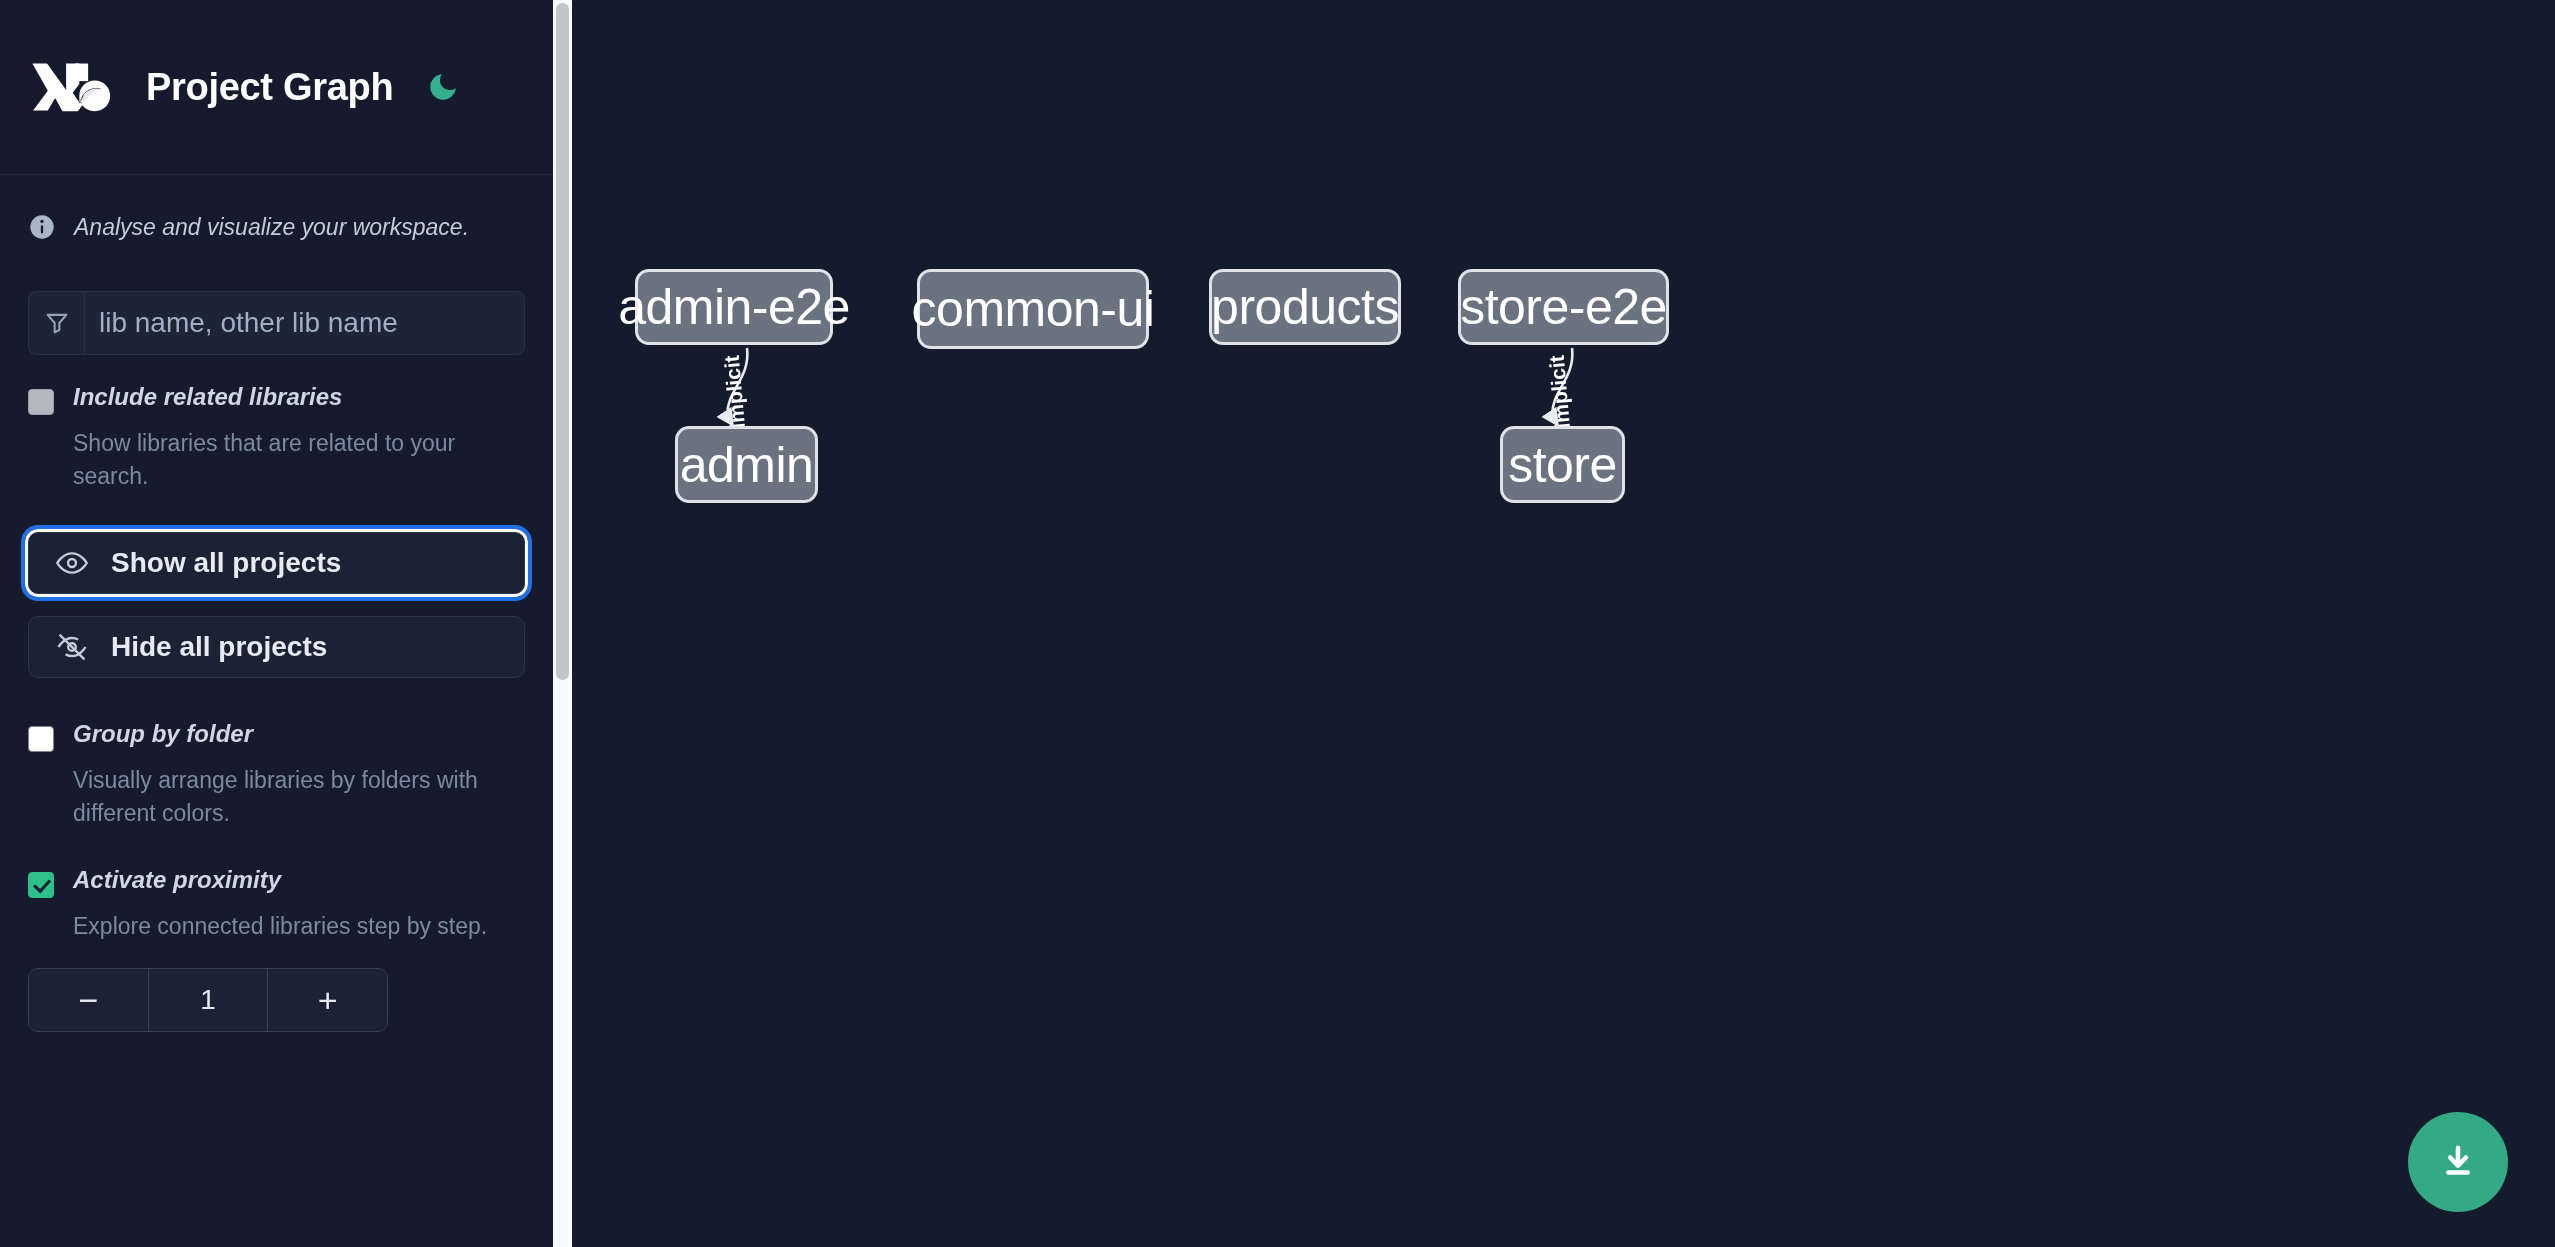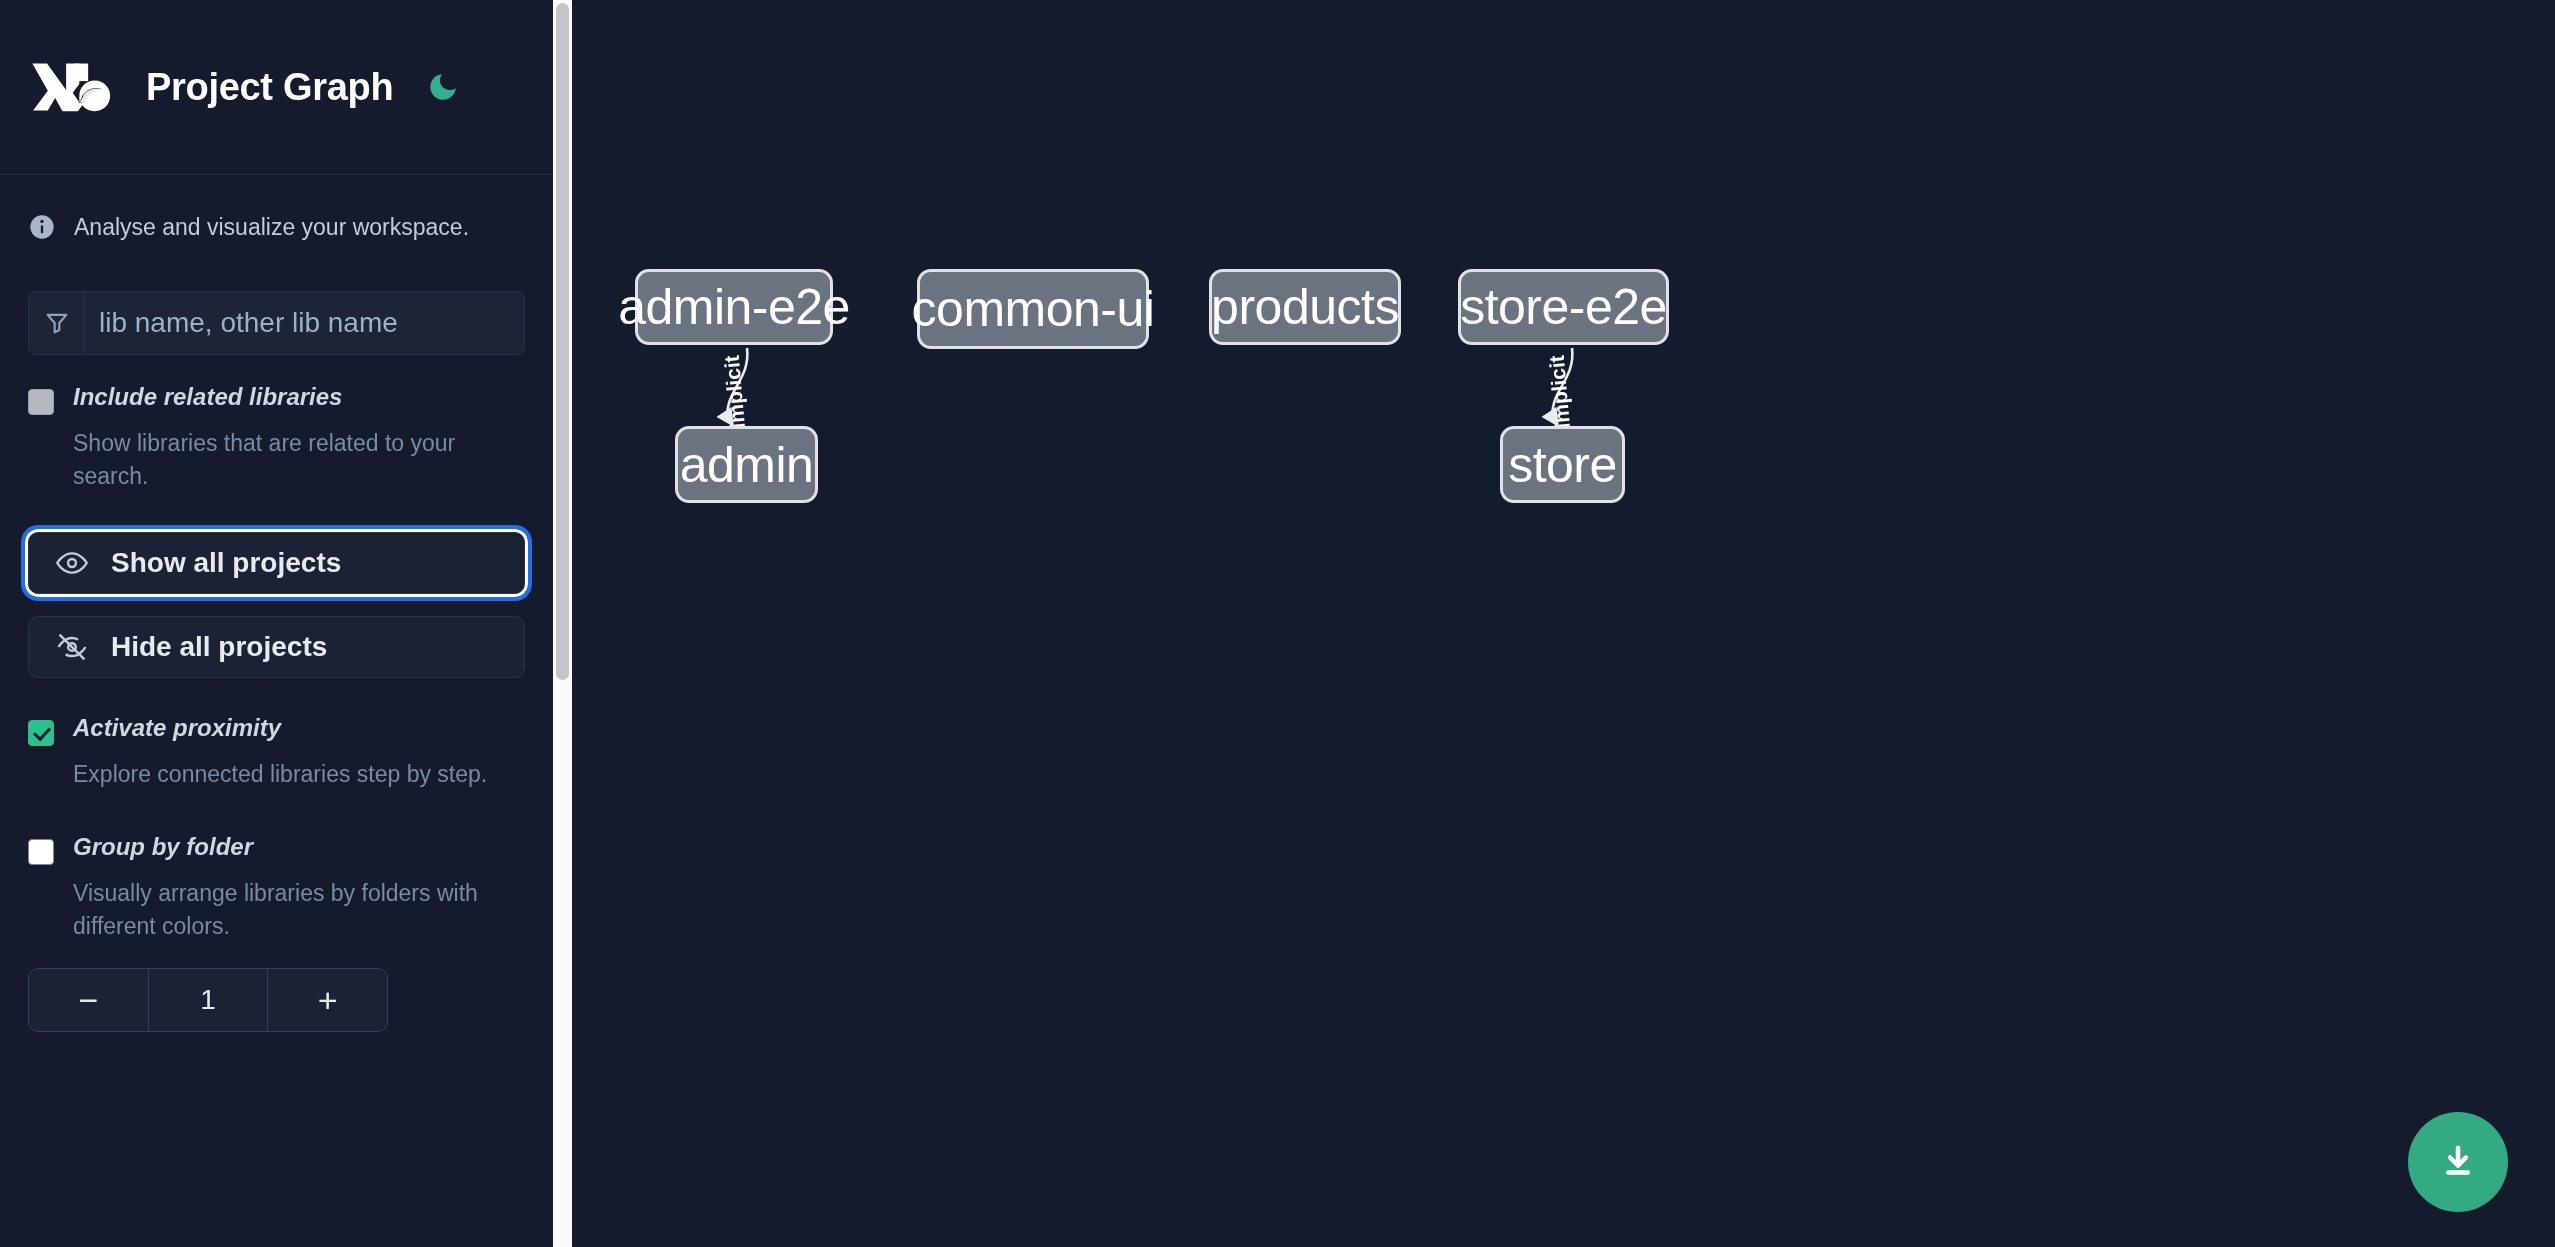--- a/index.html
+++ b/index.html
@@ -53,20 +53,21 @@
     display: flex;
     align-items: center;
     padding: 38px 28px 0 28px;
   }
   .info-icon { flex: 0 0 auto; width: 28px; height: 28px; }
   .tagline-text {
     margin-left: 18px;
     color: #c3ccda;
     font-size: 23px;
     white-space: nowrap;
+    font-style: italic;
   }
 
   .filter-wrap {
     margin: 50px 28px 0 28px;
     height: 64px;
     display: flex;
     align-items: stretch;
     background: #1d2436;
     border: 1px solid #2a3247;
     border-radius: 8px;
@@ -301,36 +302,36 @@
       <span class="btn-icon">
         <svg viewBox="0 0 24 24" width="34" height="34" fill="none" stroke="#c3ccda" stroke-width="1.7">
           <path d="M2.5 12S6.2 5.6 12 5.6c1.6 0 3 .4 4.3 1.1M21.5 12s-3.7 6.4-9.5 6.4c-1.7 0-3.2-.5-4.5-1.2"></path>
           <circle cx="12" cy="12" r="2.7"></circle>
           <line x1="3.2" y1="3.2" x2="20.8" y2="20.8"></line>
         </svg>
       </span>
       <span>Hide all projects</span>
     </div>
 
+    <div class="check-block" style="padding-top:44px">
+      <div class="check-row">
+        <span class="cbox unchecked"></span>
+        <span class="check-label">Group by folder</span>
+      </div>
+      <div class="check-desc">Visually arrange libraries by folders with different colors.</div>
+    </div>
+
     <div class="check-block" style="padding-top:38px">
       <div class="check-row">
         <span class="cbox checked"></span>
         <span class="check-label">Activate proximity</span>
       </div>
       <div class="check-desc">Explore connected libraries step by step.</div>
     </div>
 
-    <div class="check-block" style="padding-top:44px">
-      <div class="check-row">
-        <span class="cbox unchecked"></span>
-        <span class="check-label">Group by folder</span>
-      </div>
-      <div class="check-desc">Visually arrange libraries by folders with different colors.</div>
-    </div>
-
     <div class="stepper">
       <div class="step-btn">−</div>
       <div class="step-val">1</div>
       <div class="step-btn">+</div>
     </div>
 
   </aside>
 
   <div class="scroll-track">
     <div class="scroll-thumb"></div>

